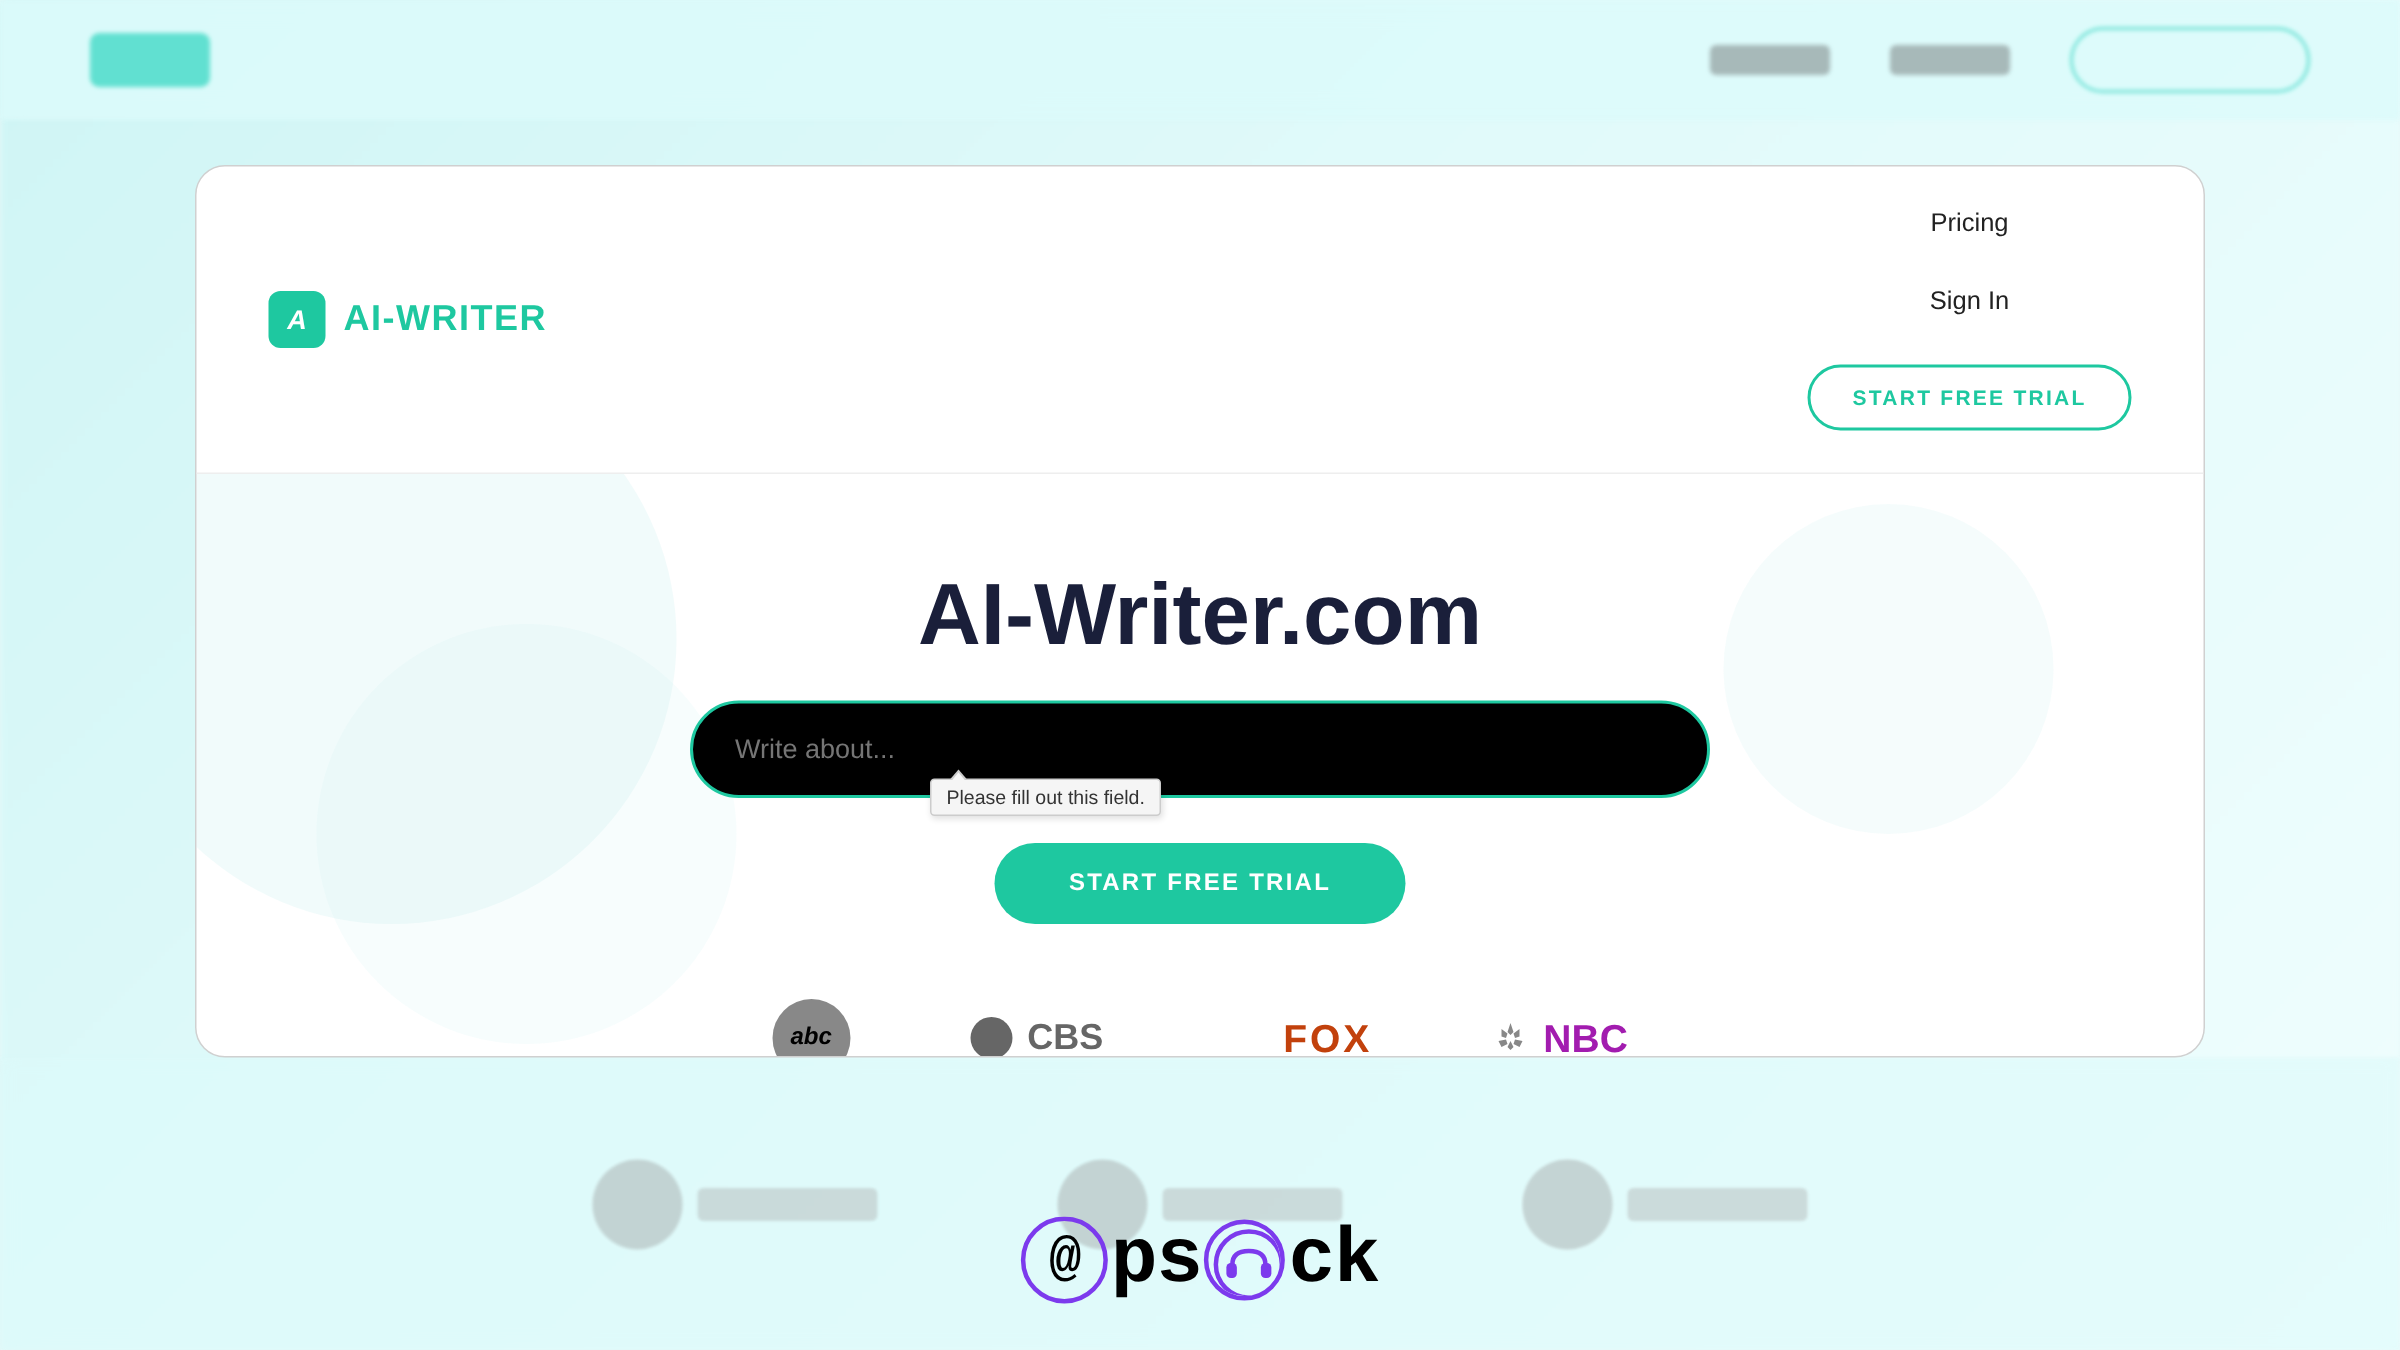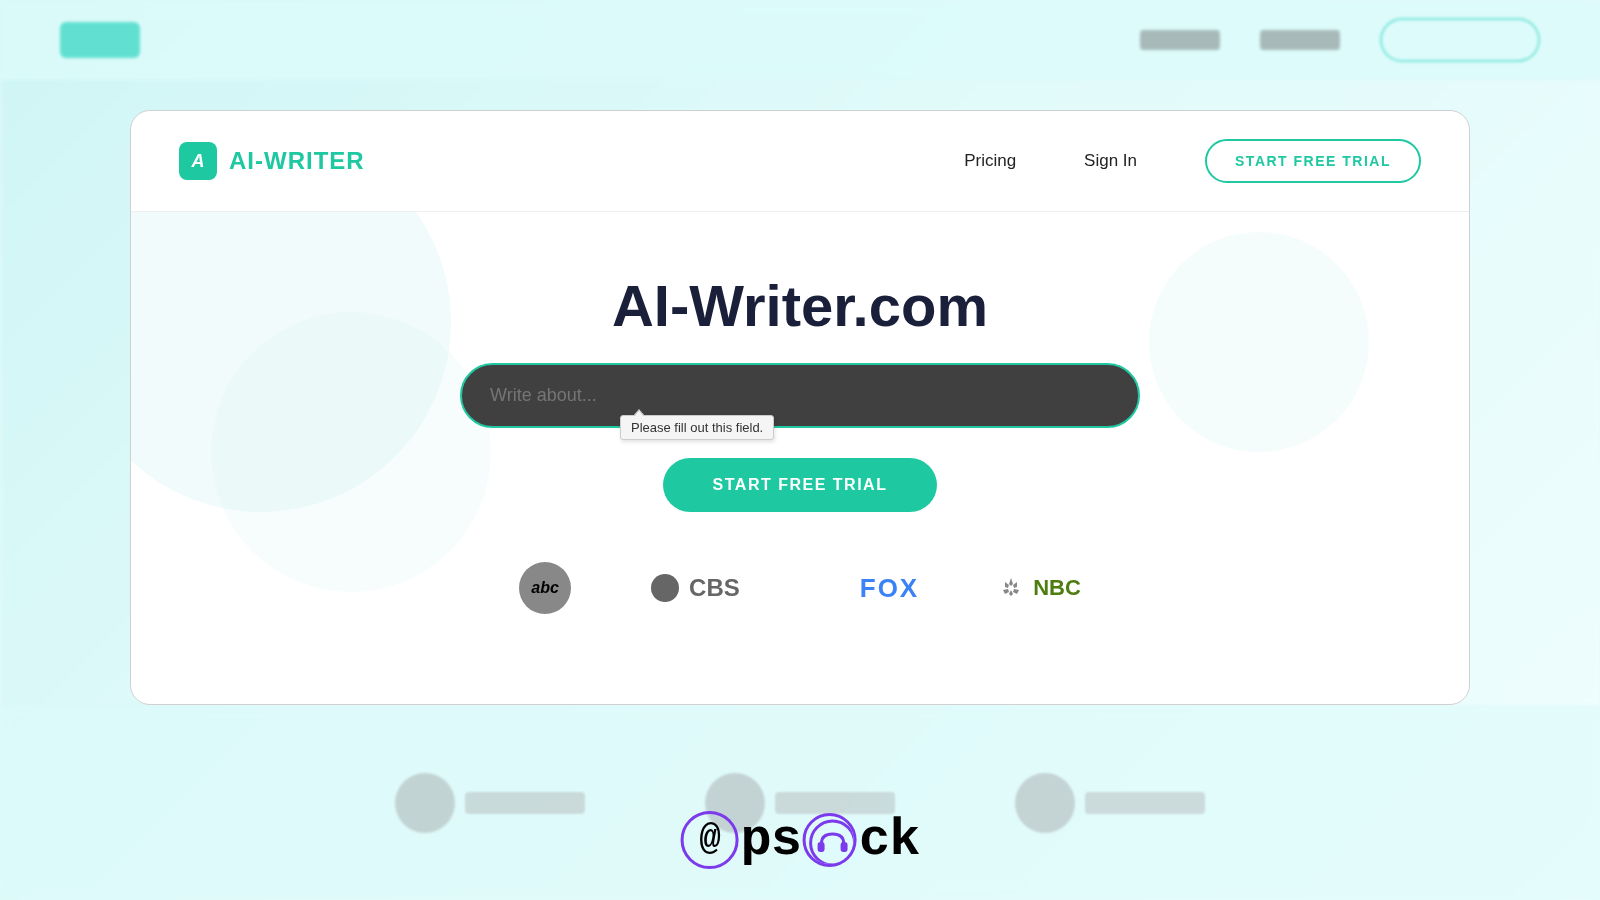--- a/index.html
+++ b/index.html
@@ -114,21 +114,22 @@
     .card-logo-text {
       font-size: 24px;
       font-weight: 800;
       color: #1ec8a0;
       letter-spacing: 1px;
     }
 
     .card-nav-links {
       display: flex;
       align-items: center;
-      gap: 68px;
+      gap: 32px;
+      flex-direction: column;
     }
 
     .card-nav-link {
       font-size: 17px;
       font-weight: 500;
       color: #222;
       text-decoration: none;
       cursor: pointer;
     }
 
@@ -193,21 +194,21 @@
     }
 
     .hero-input {
       width: 100%;
       padding: 20px 28px;
       border: 2.5px solid #1ec8a0;
       border-radius: 50px;
       font-size: 18px;
       color: #999;
       outline: none;
-      background: #404040;
+      background: #000000;
     }
 
     
     .field-tooltip {
       position: absolute;
       top: 52px;
       left: 160px;
       background: #f5f5f5;
       border: 1px solid #ccc;
       padding: 4px 10px;
@@ -297,29 +298,29 @@
       border-radius: 50%;
       background: #666;
       display: inline-block;
       margin-right: 4px;
       vertical-align: middle;
     }
 
     .logo-fox {
       font-size: 26px;
       font-weight: 900;
-      color: #3b82f6;
+      color: #c2410c;
       letter-spacing: 2px;
       margin-left: 40px;
     }
 
     .logo-nbc {
-      font-size: 22px;
+      font-size: 26px;
       font-weight: 700;
-      color: #4d7c0f;
+      color: #a21caf;
     }
     .logo-nbc-peacock {
       display: inline-block;
       width: 24px; height: 24px;
       margin-right: 4px;
       vertical-align: middle;
     }
 
     
     .bottom-section {

